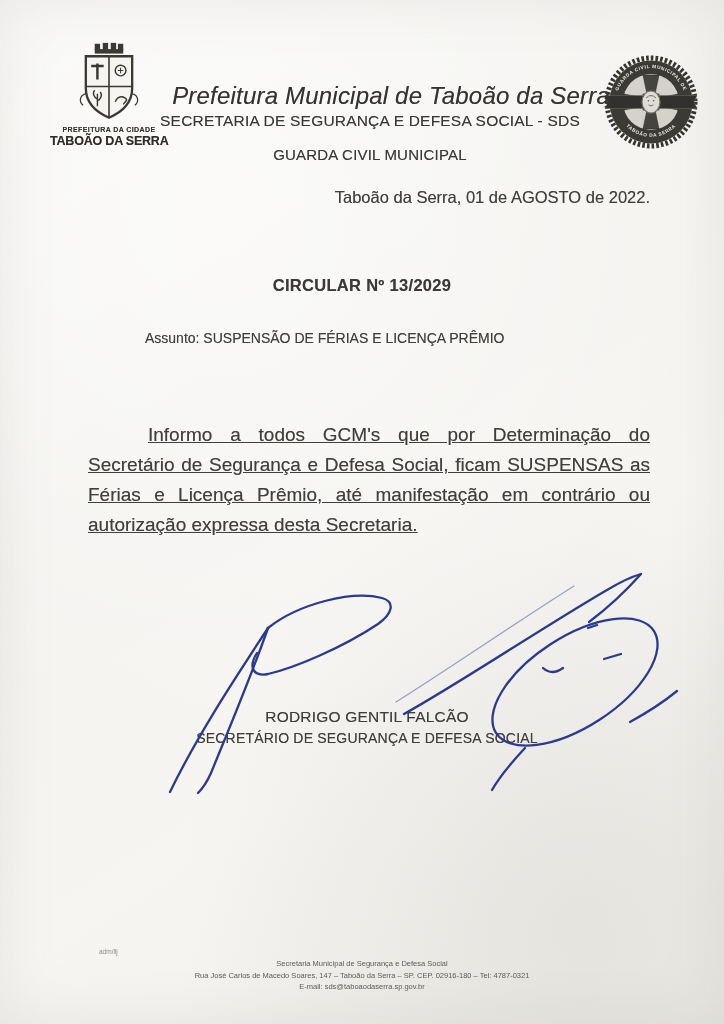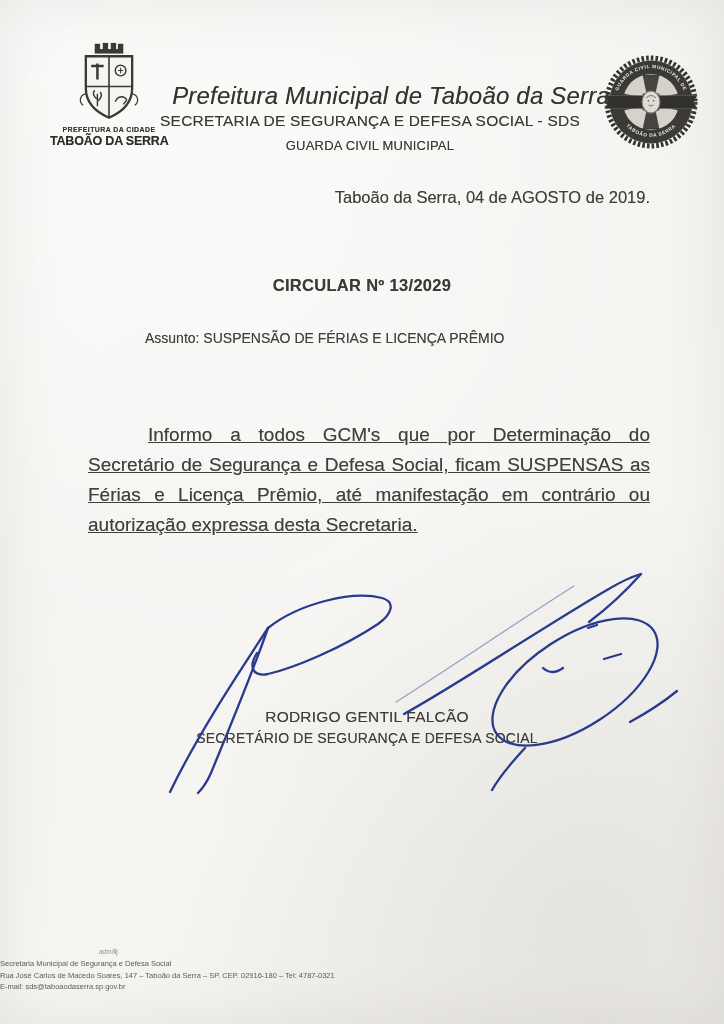--- a/index.html
+++ b/index.html
@@ -16,34 +16,34 @@
   .abs{position:absolute;}
   
   .logo-left{left:50px;top:42px;width:118px;text-align:center;}
   .logo-left .crest{display:block;margin:0 auto;}
   .logo-left .l1{font-size:7px;font-weight:700;letter-spacing:.4px;color:#35342f;margin-top:2px;white-space:nowrap;}
   .logo-left .l2{font-size:12.5px;font-weight:800;letter-spacing:-.2px;color:#2e2d29;margin-top:1px;white-space:nowrap;}
   .badge-right{left:601px;top:52px;width:100px;height:100px;}
   .header-text{left:130px;top:82px;width:480px;text-align:center;}
   .header-text .title{font-size:24px;font-style:italic;font-weight:500;color:#34332f;letter-spacing:.2px;white-space:nowrap;text-align:right;}
   .header-text .sub1{font-size:15.5px;font-weight:500;color:#3a3935;margin-top:2px;letter-spacing:.2px;white-space:nowrap;}
-  .header-text .sub2{font-size:13px;font-weight:500;color:#3a3935;margin-top:8px;letter-spacing:.2px;white-space:nowrap;}
+  .header-text .sub2{font-size:15px;font-weight:500;color:#3a3935;margin-top:16px;letter-spacing:.2px;white-space:nowrap;}
   
   .date-line{right:74px;top:188px;font-size:16.5px;color:#403f3c;}
   .circular-number{left:0;top:276px;width:724px;text-align:center;font-size:16.5px;font-weight:700;color:#3b3a37;letter-spacing:.3px;}
   .subject{left:145px;top:330px;font-size:14px;color:#403f3c;white-space:nowrap;}
   .body-text{left:88px;top:420px;width:562px;font-size:19px;line-height:30px;color:#413f3c;text-align:justify;text-indent:60px;text-decoration:underline;}
   .soft{text-shadow:0 0 .5px rgba(70,68,64,.55);}
   
   .signatory{left:0;top:708px;width:734px;text-align:center;}
   .signatory .name{font-size:15.5px;color:#3e3d3a;letter-spacing:.2px;}
   .signatory .role{font-size:14px;color:#3e3d3a;margin-top:4px;letter-spacing:.2px;}
   .sig-svg{left:148px;top:552px;width:534px;height:250px;pointer-events:none;}
   
-  .footer{left:0;top:958px;width:724px;font-size:7.5px;line-height:11.5px;color:#5c5a56;}
+  .footer{left:0;top:958px;width:724px;text-align:center;font-size:7.5px;line-height:11.5px;color:#5c5a56;}
   .initials{left:99px;top:948px;font-size:6.5px;color:#8f8d89;}
 </style>
 </head>
 <body>
 
 <div class="page">
 
   <div class="abs logo-left">
     <svg class="crest" width="78" height="82" viewBox="-40 -12 80 92" aria-hidden="true">
 
@@ -106,21 +106,21 @@
     <circle cx="-2.6" cy="-1.2" r="0.8" fill="#5c5a55"></circle>
     <circle cx="2.6" cy="-1.2" r="0.8" fill="#5c5a55"></circle>
   </svg>
 
   <div class="abs header-text">
     <div class="title soft">Prefeitura Municipal de Taboão da Serra</div>
     <div class="sub1 soft">SECRETARIA DE SEGURANÇA E DEFESA SOCIAL - SDS</div>
     <div class="sub2 soft">GUARDA CIVIL MUNICIPAL</div>
   </div>
 
-  <div class="abs date-line soft">Taboão da Serra, 04 de AGOSTO de 2019.</div>
+  <div class="abs date-line soft">Taboão da Serra, 01 de AGOSTO de 2022.</div>
 
   <div class="abs circular-number soft">CIRCULAR Nº 13/2029</div>
 
   <div class="abs subject soft">Assunto: SUSPENSÃO DE FÉRIAS E LICENÇA PRÊMIO</div>
 
   <div class="abs body-text soft">Informo a todos GCM's que por Determinação do Secretário de Segurança e Defesa Social, ficam SUSPENSAS as Férias e Licença Prêmio, até manifestação em contrário ou autorização expressa desta Secretaria.</div>
 
   <div class="abs signatory">
     <div class="name soft">RODRIGO GENTIL FALCÃO</div>
     <div class="role soft">SECRETÁRIO DE SEGURANÇA E DEFESA SOCIAL</div>

